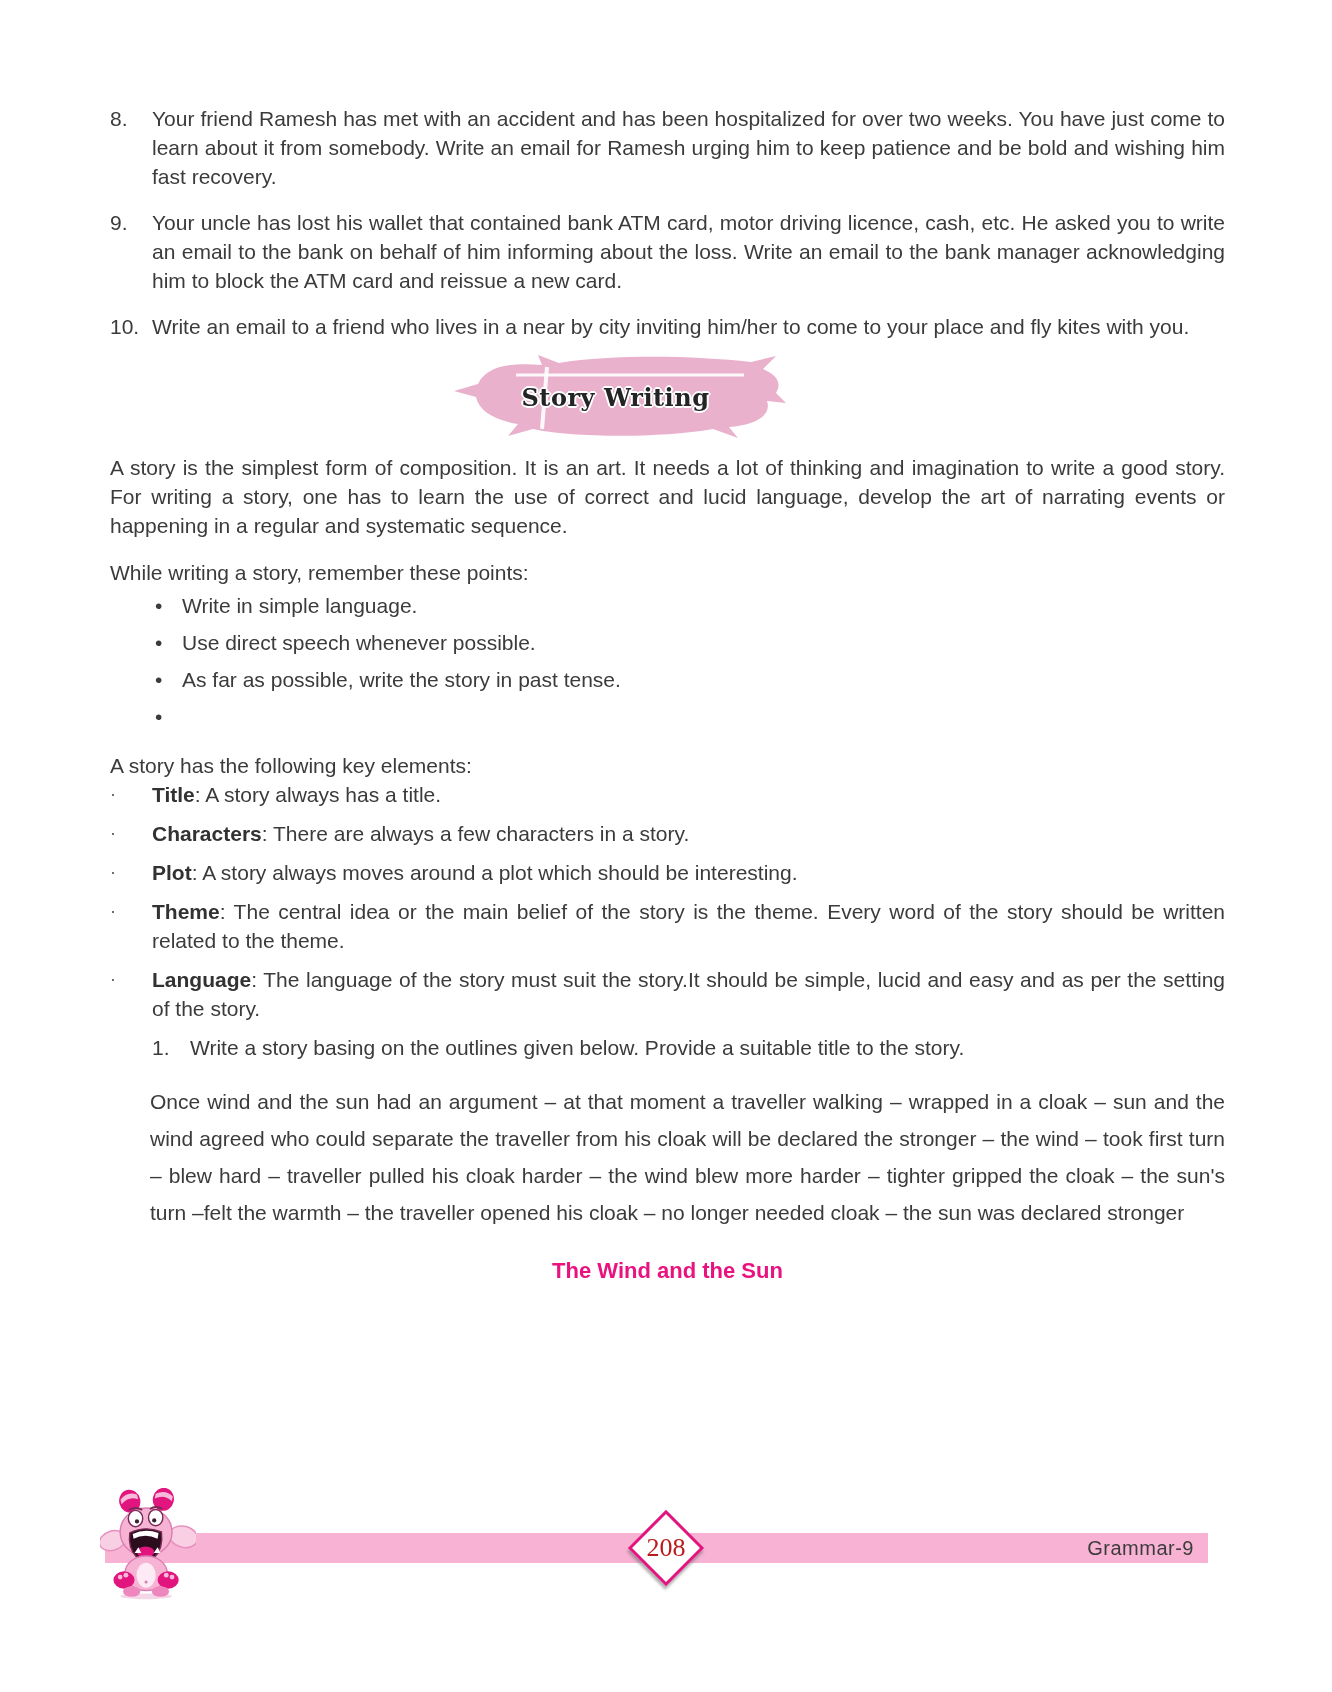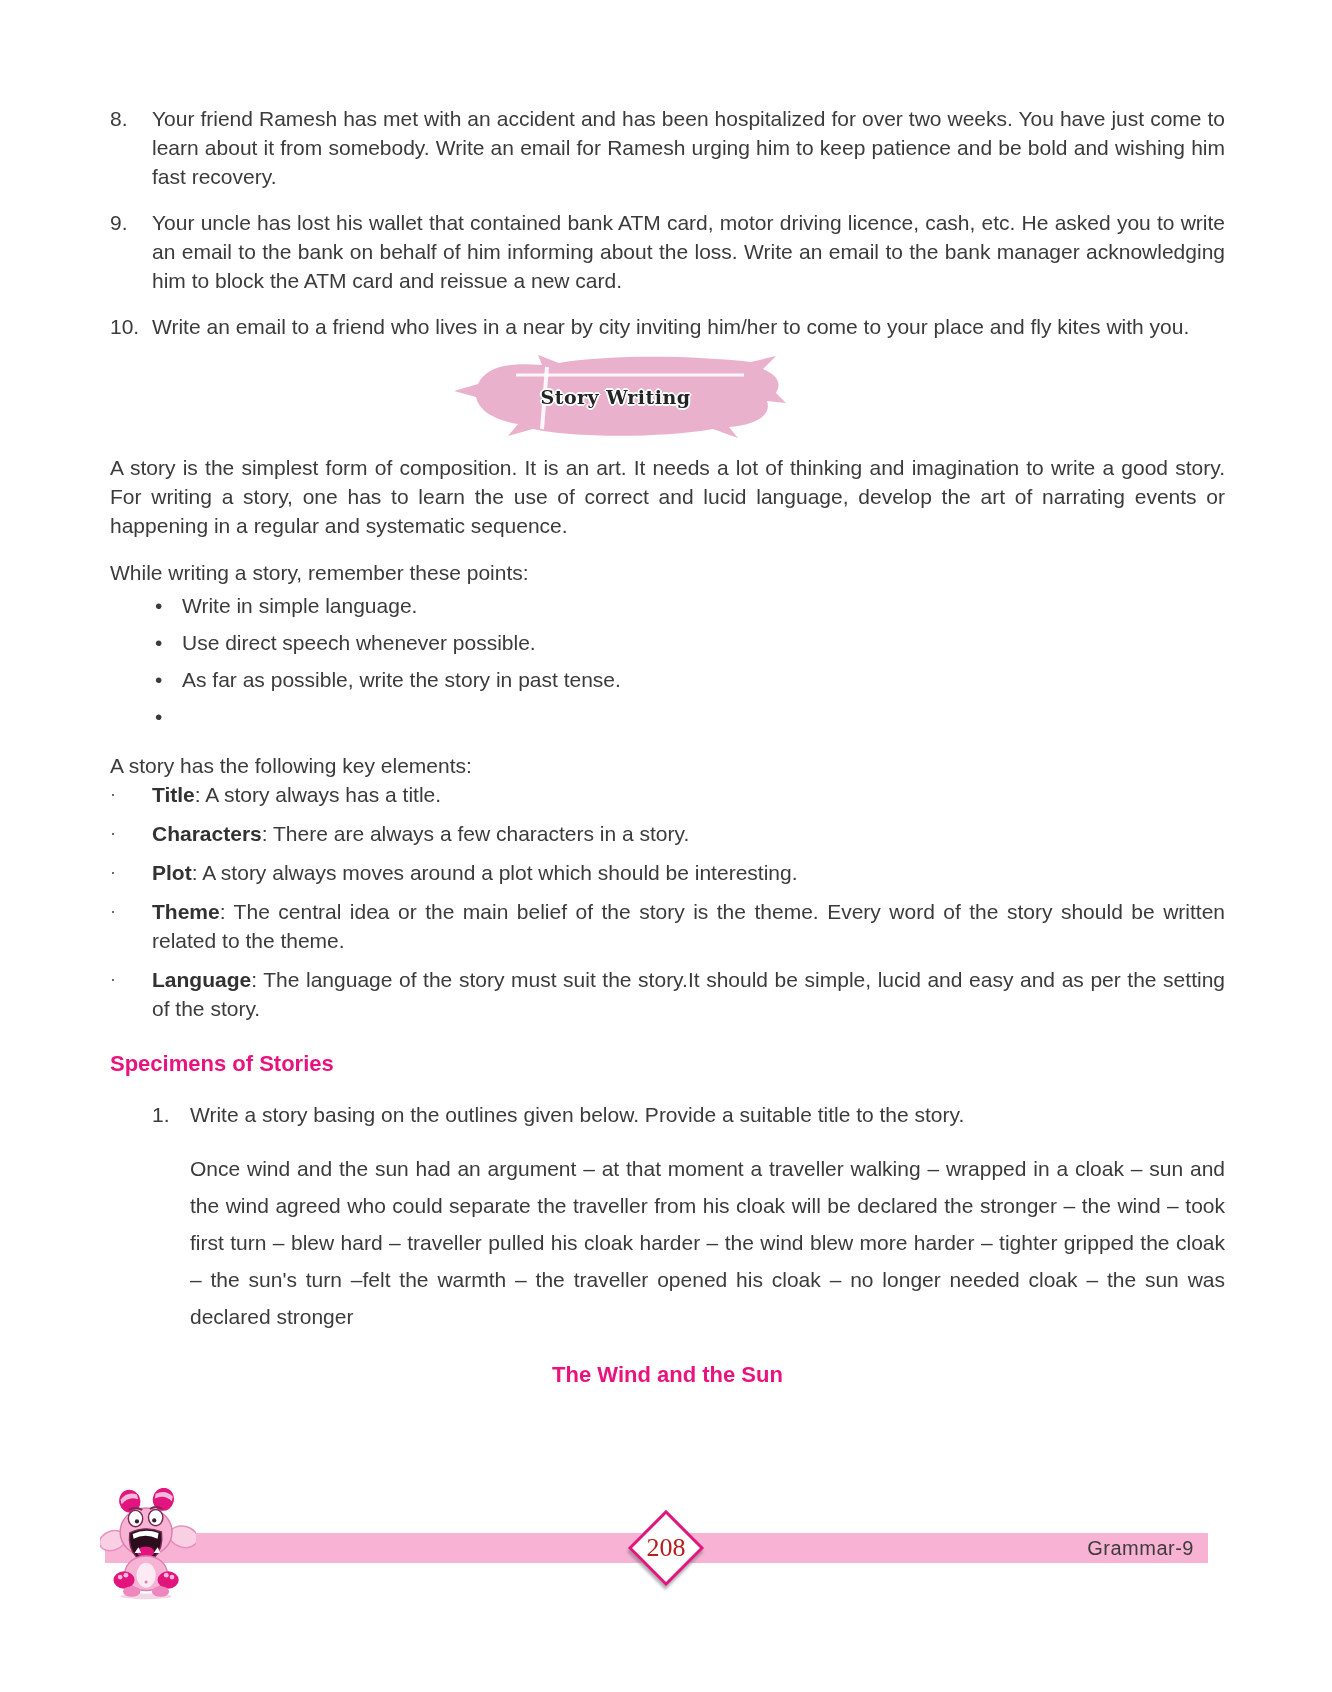--- a/index.html
+++ b/index.html
@@ -27,21 +27,21 @@
   .banner {
     position:absolute; left:50%; top:0;
     width:340px; height:95px;
     transform: translateX(-50%) translateX(-52px);
   }
   .banner svg { position:absolute; inset:0; }
   .banner-title {
     position:absolute; left:0; right:0; top:34px;
     text-align:center;
     font-family:"DejaVu Serif", serif;
-    font-weight:700; font-size:19px; letter-spacing:0.5px;
+    font-weight:700; font-size:24px; letter-spacing:0.5px;
     color:#242424;
     text-shadow:-2px 0 #fff, 2px 0 #fff, 0 -2px #fff, 0 2px #fff,
                 -1px -1px #fff, 1px 1px #fff, -1px 1px #fff, 1px -1px #fff;
   }
 
   .para { text-align: justify; margin: 0 0 18px 0; }
   .lead-in { margin: 0 0 4px 0; }
 
   .bullet-list { margin: 0 0 6px 0; }
   .bullet-item { display:flex; margin-left:45px; margin-bottom:8px; }
@@ -59,21 +59,21 @@
 
   .magenta-heading {
     color:#ea127e; font-weight:700; font-size:22px;
     margin: 26px 0 22px 0;
   }
   .spec-ex { display:flex; margin-left:42px; margin-bottom:14px; }
   .spec-ex-num { flex:0 0 38px; }
   .spec-ex-text { flex:1; }
 
   .outline {
-    margin-left: 80px;
+    margin-left: 40px;
     line-height: 37px;
     text-align: justify;
     margin-bottom: 16px;
   }
   .story-title {
     text-align:center; color:#ea127e; font-weight:700; font-size:22px;
     margin: 25px 0 12px 0;
   }
   .story-opening { text-align: justify; }
 
@@ -185,21 +185,20 @@
       <div class="element-item">
         <span class="element-dot">·</span>
         <span class="element-text"><b>Theme</b><span>: The central idea or the main belief of the story is the theme. Every word of the story should be written related to the theme.</span></span>
       </div>
       <div class="element-item">
         <span class="element-dot">·</span>
         <span class="element-text"><b>Language</b><span>: The language of the story must suit the story.It should be simple, lucid and easy and as per the setting of the story.</span></span>
       </div>
     </div>
 
-    <div class="magenta-heading">Specimens of Stories</div>
 
     <div class="spec-ex">
       <div class="spec-ex-num">1.</div>
       <div class="spec-ex-text">Write a story basing on the outlines given below. Provide a suitable title to the story.</div>
     </div>
 
     <p class="outline">Once wind and the sun had an argument – at that moment a traveller walking – wrapped in a cloak – sun and the wind agreed who could separate the traveller from his cloak will be declared the stronger – the wind – took first turn – blew hard – traveller pulled his cloak harder – the wind blew more harder – tighter gripped the cloak – the sun's turn –felt the warmth – the traveller opened his cloak – no longer needed cloak – the sun was declared stronger</p>
 
     <div class="story-title">The Wind and the Sun</div>
   </div>

